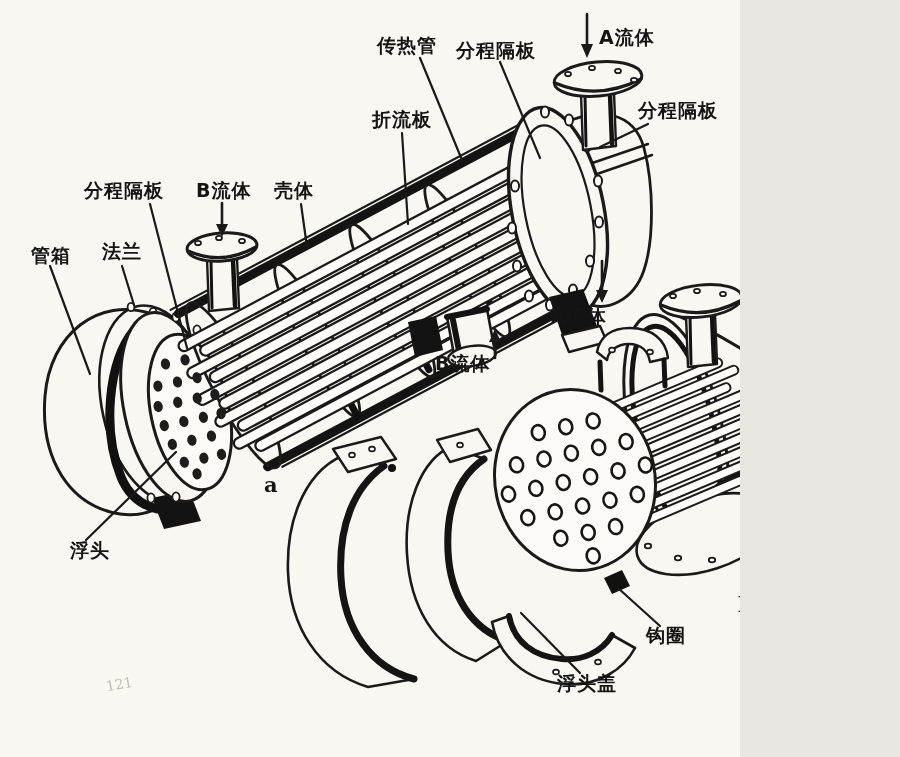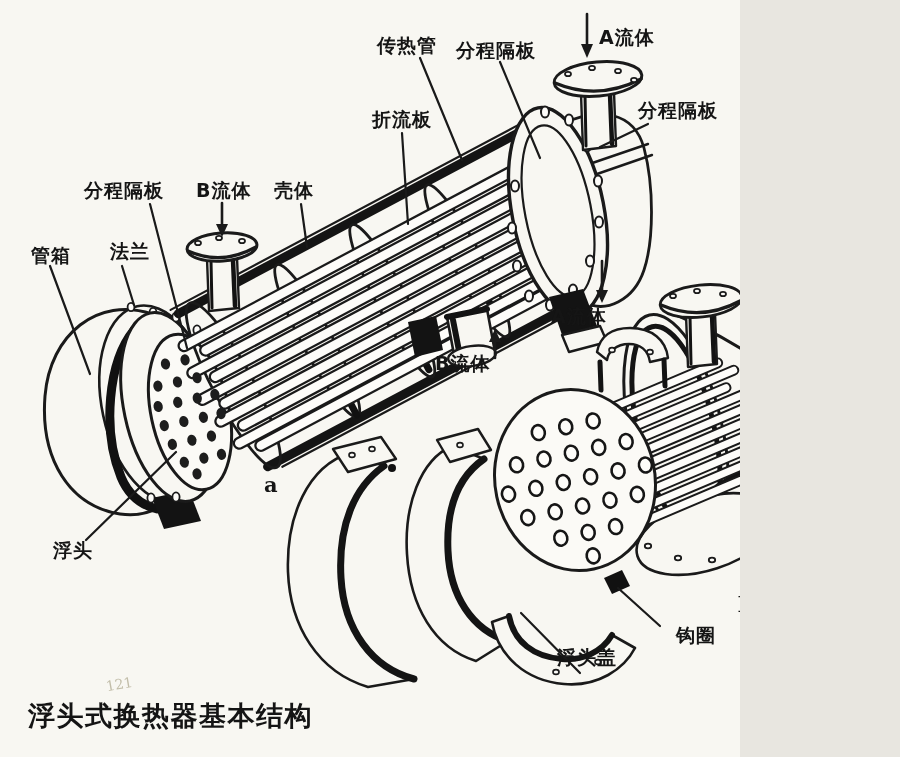--- a/index.html
+++ b/index.html
@@ -324,26 +324,25 @@
 
 <div class="lbl" style="left:377px;top:36px">传热管</div>
 <div class="lbl" style="left:456px;top:41px">分程隔板</div>
 <div class="lbl" style="left:599px;top:28px">A流体</div>
 <div class="lbl" style="left:638px;top:101px">分程隔板</div>
 <div class="lbl" style="left:372px;top:110px">折流板</div>
 <div class="lbl" style="left:84px;top:181px">分程隔板</div>
 <div class="lbl" style="left:196px;top:181px">B流体</div>
 <div class="lbl" style="left:274px;top:181px">壳体</div>
 <div class="lbl" style="left:31px;top:246px">管箱</div>
-<div class="lbl" style="left:110px;top:242px">法兰</div>
+<div class="lbl" style="left:102px;top:242px">法兰</div>
 <div class="lbl" style="left:551px;top:307px">A流体</div>
 <div class="lbl" style="left:435px;top:354px">B流体</div>
-<div class="lbl" style="left:53px;top:541px">浮头</div>
-<div class="lbl" style="left:676px;top:626px">钩圈</div>
-<div class="lbl" style="left:557px;top:648px">浮头盖</div>
+<div class="lbl" style="left:70px;top:541px">浮头</div>
+<div class="lbl" style="left:646px;top:626px">钩圈</div>
+<div class="lbl" style="left:557px;top:674px">浮头盖</div>
 
 <div class="mk" style="left:264px;top:472px">a</div>
 <div class="mk" style="left:738px;top:592px">b</div>
 
 <div class="pencil" style="left:106px;top:676px">121</div>
-<div class="cap" style="left:28px;top:698px">浮头式换热器基本结构</div>
 
 </div>
 
 </body></html>

